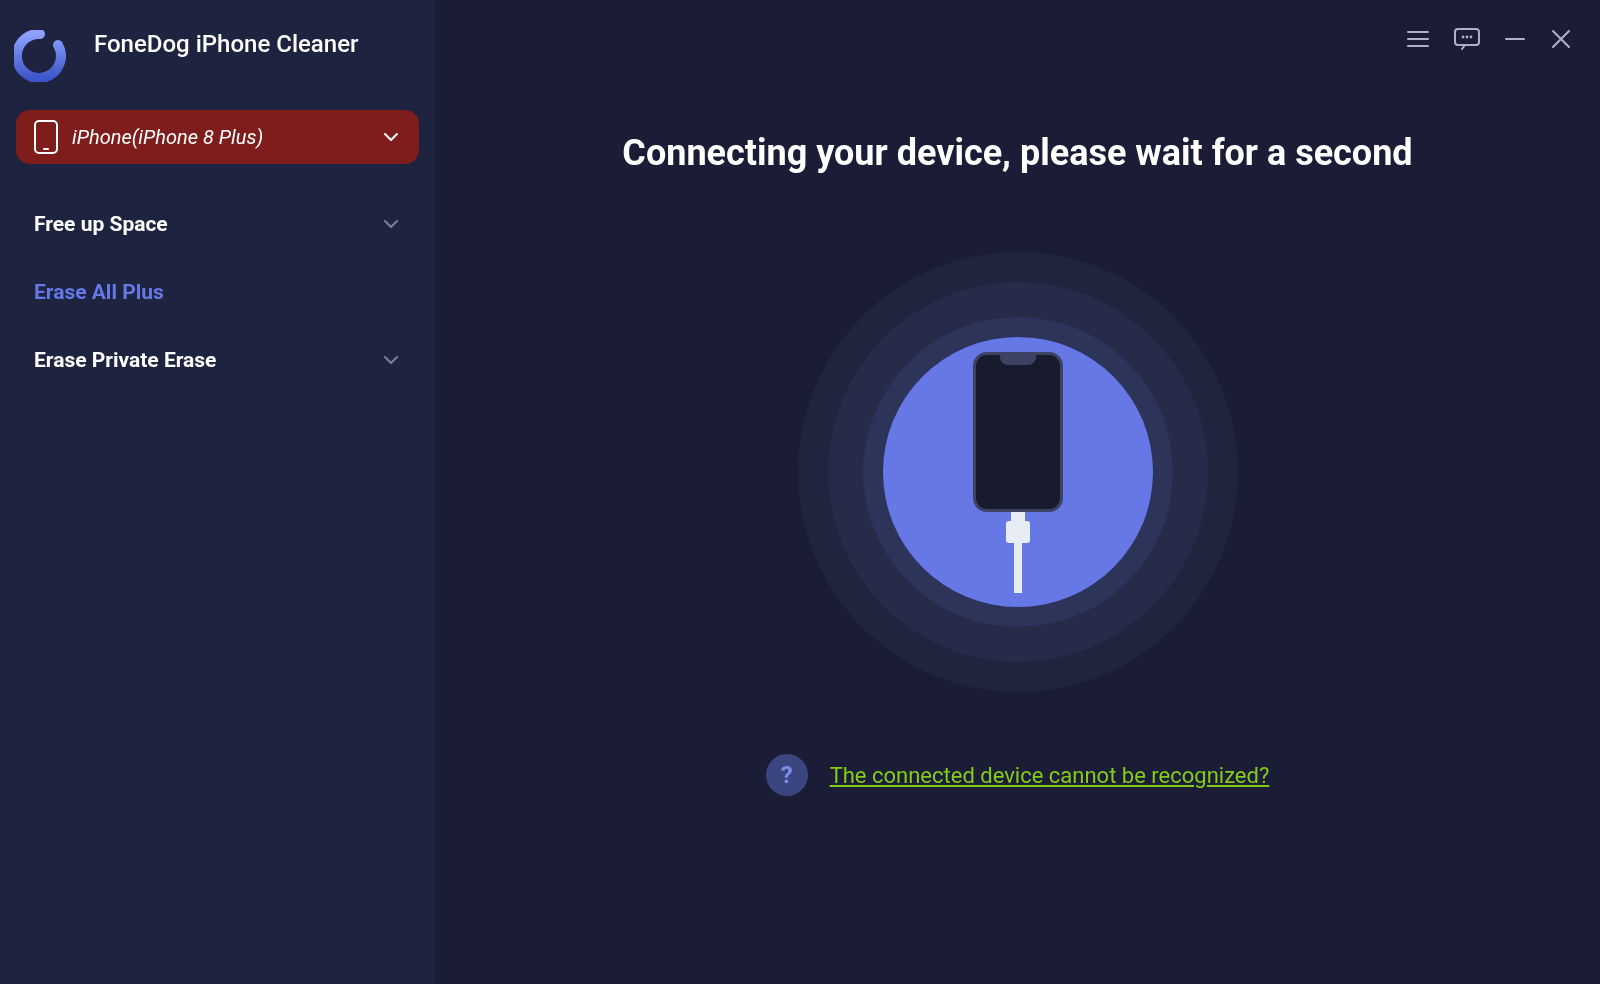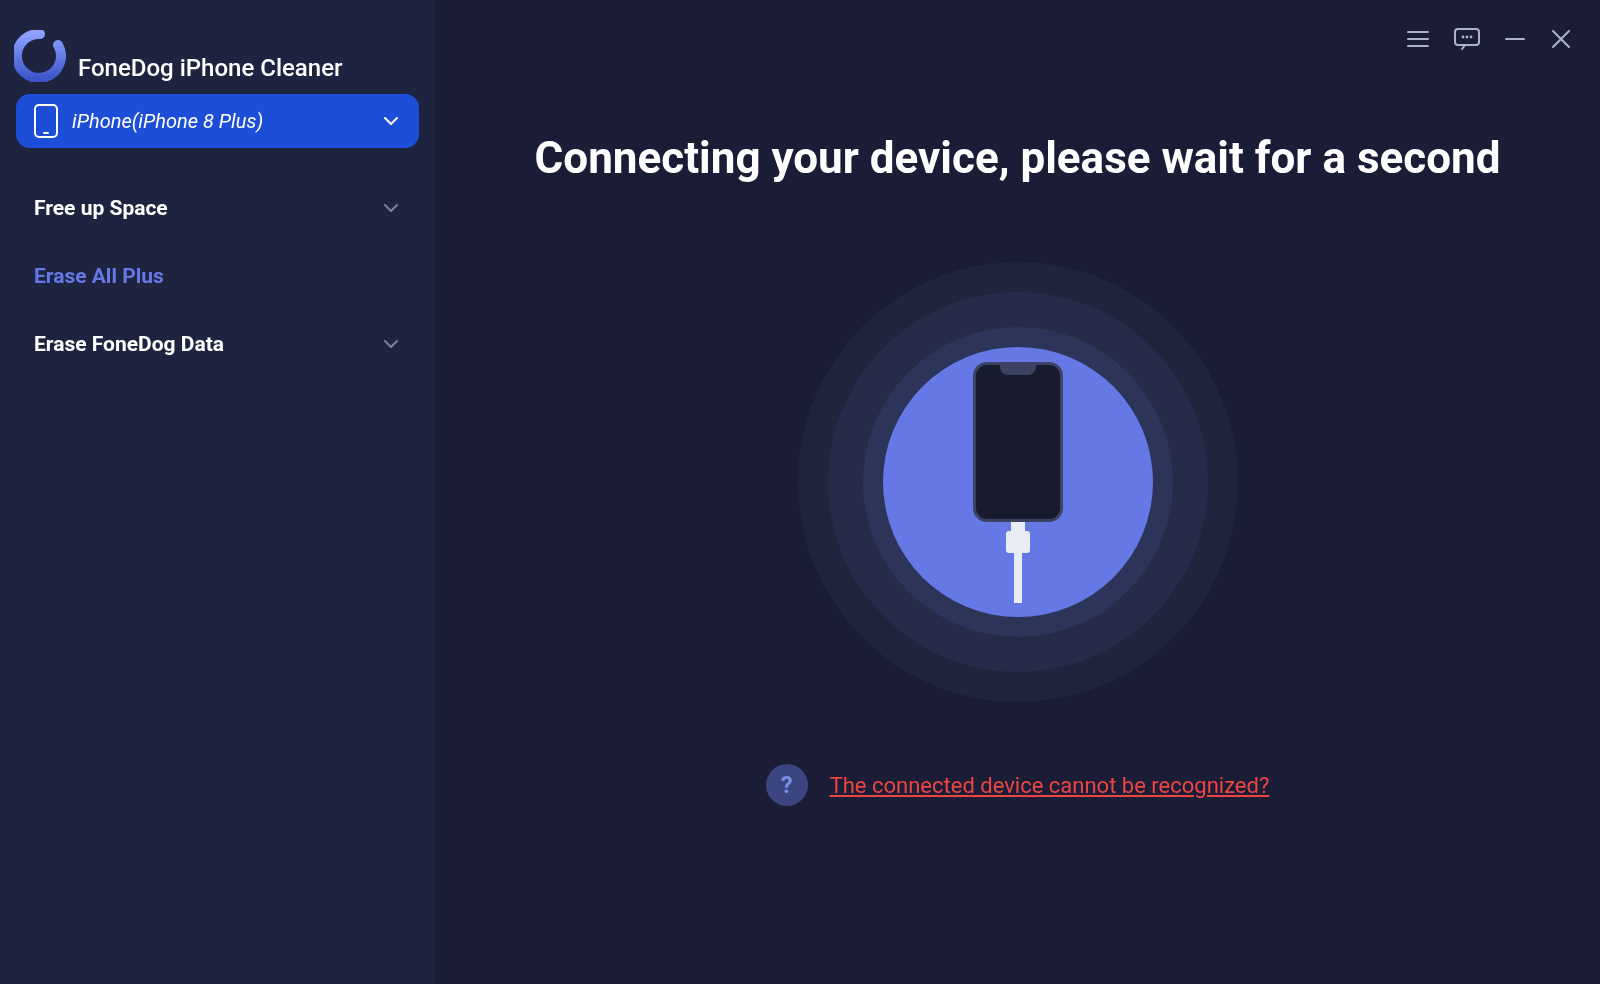--- a/index.html
+++ b/index.html
@@ -20,35 +20,35 @@
     .sidebar {
       width: 435px;
       height: 100%;
       background: #1e2440;
       padding: 20px 10px 0 10px;
       display: flex;
       flex-direction: column;
     }
     .brand {
       display: flex;
-      align-items: flex-end;
-      gap: 12px;
-      padding: 10px 0 12px 4px;
+      align-items: flex-start;
+      gap: 28px;
+      padding: 10px 0 28px 4px;
     }
     .brand-logo {
       width: 52px;
       height: 52px;
     }
     .brand-text {
       font-size: 24px;
       font-weight: 500;
       color: #fff;
     }
     .device-chip {
-      background: #1d4ed8;
+      background: #7f1d1d;
       border-radius: 14px;
       margin: 0 6px 18px 6px;
       height: 54px;
       display: flex;
       align-items: center;
       padding: 0 18px;
       cursor: pointer;
     }
     .device-chip .phone-ico {
       width: 24px;
@@ -106,21 +106,21 @@
       display: flex;
       gap: 20px;
       align-items: center;
     }
     .win-btn {
       cursor: pointer;
       opacity: 0.85;
     }
     .headline {
       margin-top: 132px;
-      font-size: 44px;
+      font-size: 36px;
       font-weight: 700;
       color: #fff;
       text-align: center;
     }
     .pulse {
       margin-top: 78px;
       width: 440px;
       height: 440px;
       position: relative;
       display: flex;
@@ -190,21 +190,21 @@
       border-radius: 50%;
       background: #3b4580;
       display: flex;
       align-items: center;
       justify-content: center;
       font-size: 24px;
       font-weight: 700;
       color: #7b8de8;
     }
     .help-link {
-      color: #ef4444;
+      color: #84cc16;
       font-size: 22px;
       text-decoration: underline;
       cursor: pointer;
     }
   </style>
 </head>
 <body>
 
 <aside class="sidebar">
 
@@ -244,21 +244,21 @@
       <span class="chev">
         <svg viewBox="0 0 20 20" width="20" height="20">
             <path d="M4 7l6 6 6-6" fill="none" stroke="#a0a6bf" stroke-width="2" stroke-linecap="round" stroke-linejoin="round"></path>
           </svg>
       </span>
     </div>
     <div class="nav-item active">
       <span class="txt">Erase All Plus</span>
     </div>
     <div class="nav-item">
-      <span class="txt">Erase FoneDog Data</span>
+      <span class="txt">Erase Private Erase</span>
       <span class="chev">
         <svg viewBox="0 0 20 20" width="20" height="20">
             <path d="M4 7l6 6 6-6" fill="none" stroke="#a0a6bf" stroke-width="2" stroke-linecap="round" stroke-linejoin="round"></path>
           </svg>
       </span>
     </div>
   </nav>
 </aside>
 
 <main class="main">

